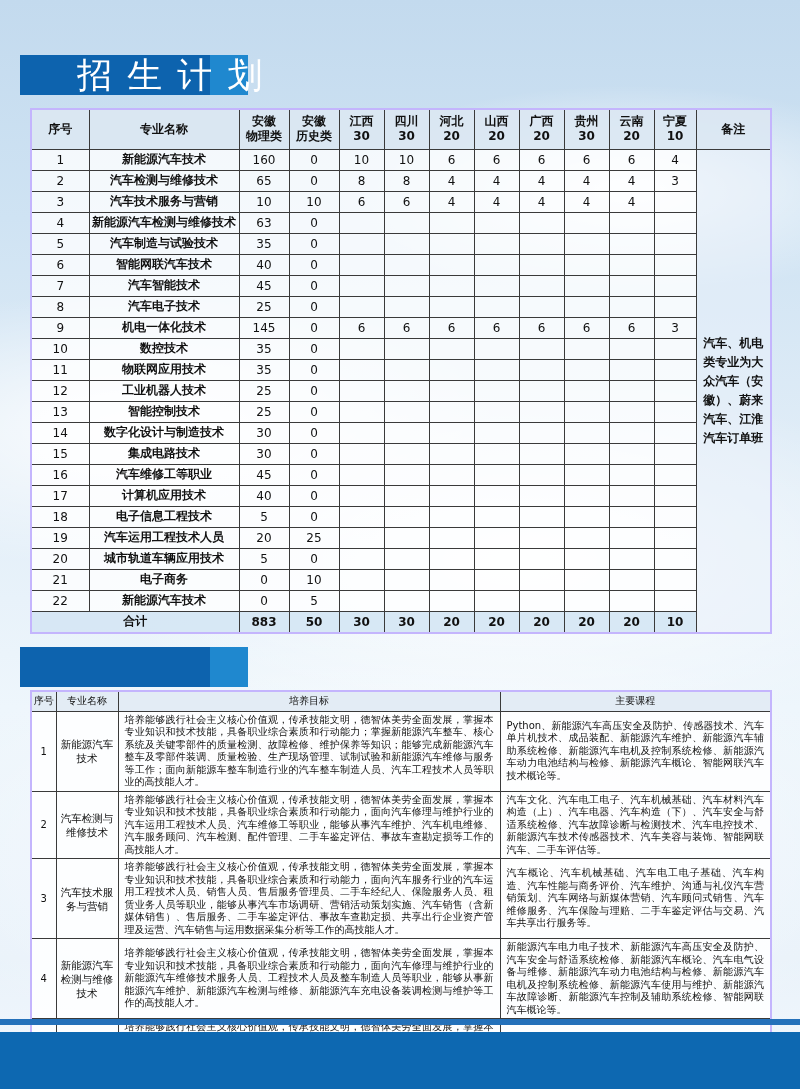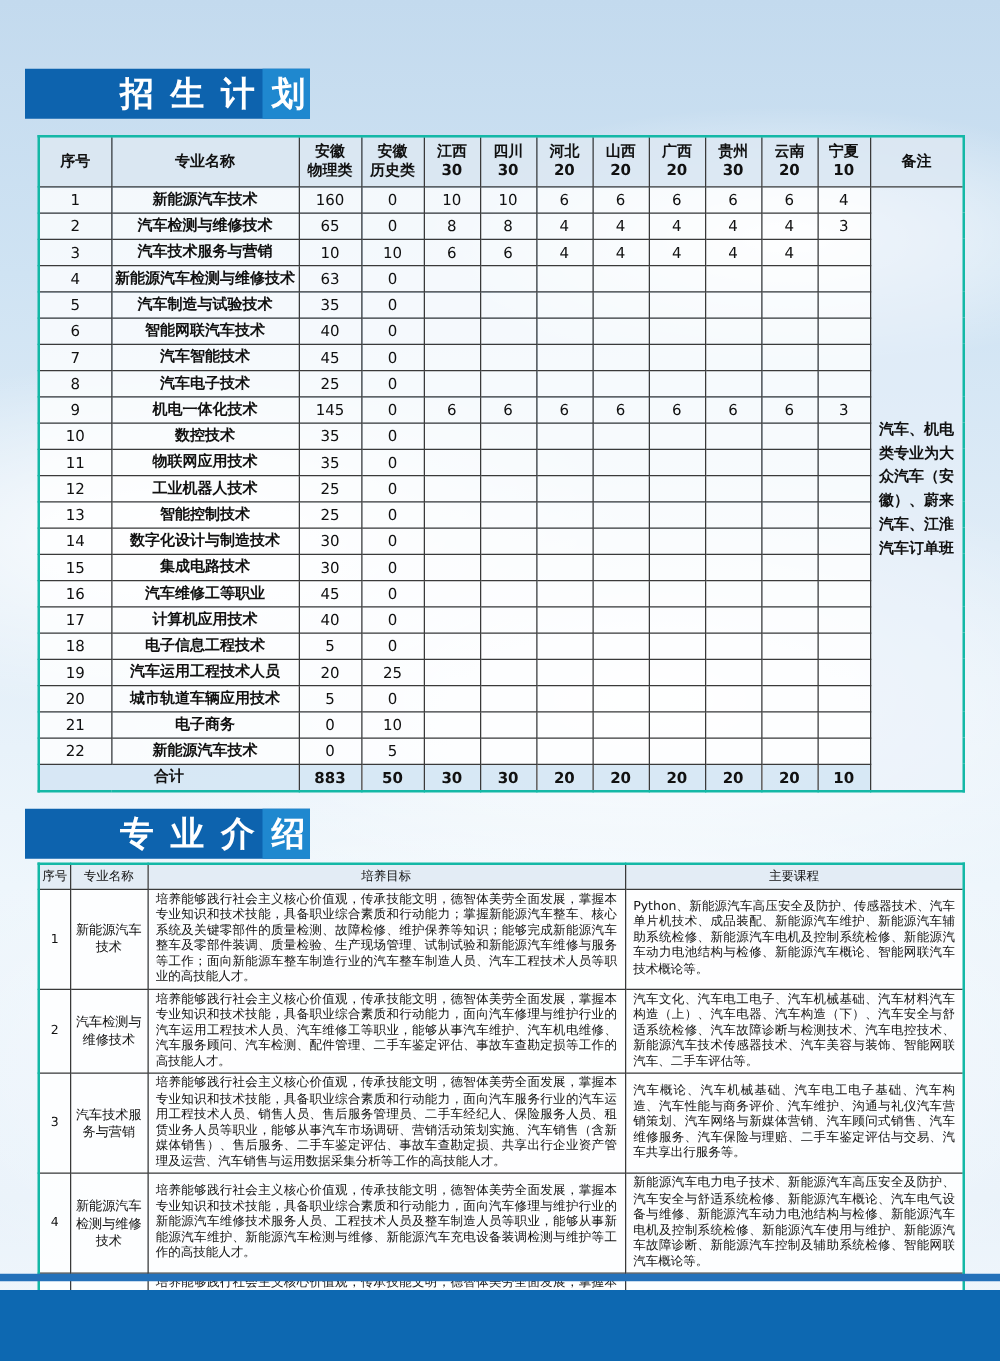--- a/index.html
+++ b/index.html
@@ -11,28 +11,28 @@
     background:
       radial-gradient(420px 150px at 630px 190px, rgba(255,255,255,.85), rgba(255,255,255,0) 70%),
       radial-gradient(520px 200px at 140px 430px, rgba(255,255,255,.9), rgba(255,255,255,0) 70%),
       radial-gradient(620px 260px at 520px 560px, rgba(255,255,255,.85), rgba(255,255,255,0) 70%),
       radial-gradient(700px 300px at 400px 850px, rgba(255,255,255,.75), rgba(255,255,255,0) 75%),
       linear-gradient(180deg, #c3daee 0%, #cfe3f3 20%, #dfecf7 40%, #eef6fc 65%, #e9f2fa 88%, #f3f8fd 100%);
   }
   .banner { position: absolute; left: 20px; width: 228px; height: 40px; background: var(--banner_dark, #0d63ae); }
   .banner .tab { position: absolute; right: 0; top: 0; width: 38px; height: 100%; background: var(--banner_light, #1f88cf); }
   .banner .title {
-    position: absolute; left: 76px; top: 0; height: 100%;
+    position: absolute; left: 57px; top: 0; height: 100%;
     display: flex; align-items: center; white-space: nowrap;
-    color: #ffffff; font-weight: bold; font-size: 27px; letter-spacing: 2px; z-index: 2;
+    color: #ffffff; font-weight: normal; font-size: 35px; letter-spacing: 2px; z-index: 2;
   }
   #banner1 { top: 55px; }
   #banner2 { top: 647px; }
 
-  table { border-collapse: collapse; table-layout: fixed; position: absolute; left: 30px; border: 2px solid #14b8a6; }
+  table { border-collapse: collapse; table-layout: fixed; position: absolute; left: 30px; border: 2px solid #c4b5fd; }
   th, td { border: 1px solid #3a3a3a; text-align: center; vertical-align: middle; overflow: hidden; }
 
   
   #plan-table { top: 108px; width: 740px; }
   #plan-table thead tr { height: 40px; }
   #plan-table th { background: rgba(219,231,242,.92); font-size: 12px; font-weight: bold; white-space: pre-line; line-height: 15px; color: #111; }
   #plan-table tbody tr { height: 21px; }
   #plan-table td { background: rgba(255,255,255,.78); font-size: 12px; color: #111; }
   #plan-table td.c-name { font-weight: bold; }
   #plan-table tr.total-row { height: 22px; }
@@ -432,21 +432,20 @@
         <td class="c-val">20</td>
         <td class="c-val">20</td>
         <td class="c-val">20</td>
         <td class="c-val">10</td>
       </tr>
     </tbody>
 </table>
 
 <div class="banner" id="banner2">
   <div class="tab"></div>
-  <div class="title">专 业 介 绍</div>
 </div>
 
 <table id="intro-table">
   <colgroup>
     <col style="width:25px">
       <col style="width:62px">
       <col style="width:382px">
       <col style="width:271px">
   </colgroup>
   <thead>

